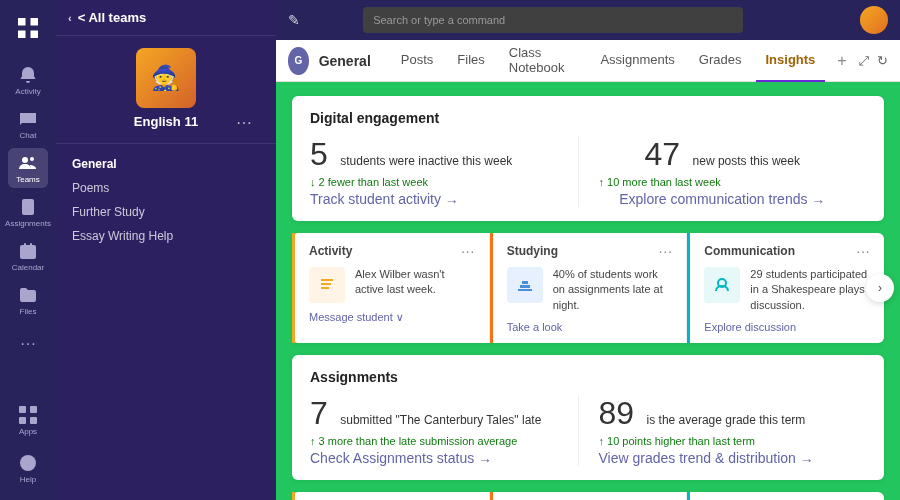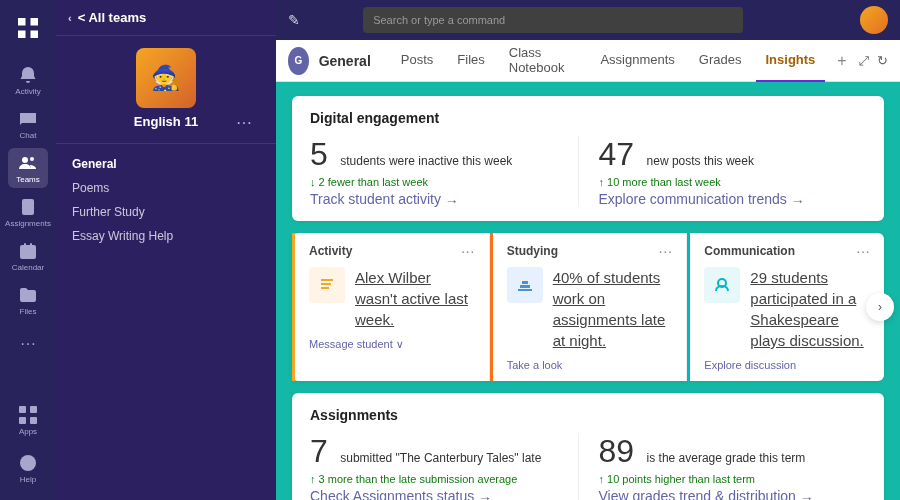--- a/index.html
+++ b/index.html
@@ -223,21 +223,21 @@
       gap: 8px;
       color: #666;
       font-size: 13px;
     }
 
     
     .content-area {
       flex: 1;
       overflow-y: auto;
       padding: 14px 16px;
-      background: #14b8a6;
+      background: #22c55e;
     }
 
     
     .section-card {
       background: white;
       border-radius: 6px;
       box-shadow: 0 1px 4px rgba(0,0,0,0.08);
       margin-bottom: 12px;
       padding: 14px 18px;
     }
@@ -253,20 +253,21 @@
       display: flex;
       gap: 0;
     }
     .engagement-item {
       flex: 1;
       padding-right: 20px;
     }
     .engagement-item + .engagement-item {
       padding-left: 20px;
       border-left: 1px solid #eee;
+      text-align: center;
     }
     .big-number {
       font-size: 32px;
       font-weight: 300;
       color: #333;
       display: inline;
       margin-right: 8px;
     }
     .engagement-desc {
       font-size: 12px;
@@ -329,24 +330,23 @@
       border-radius: 4px;
       flex-shrink: 0;
       display: flex;
       align-items: center;
       justify-content: center;
     }
     .card-icon.orange { background: #fff4e6; }
     .card-icon.blue { background: #e6f0ff; }
     .card-icon.teal { background: #e6f8f7; }
     .card-text {
-      font-size: 15px;
+      font-size: 11px;
       color: #444;
       line-height: 1.4;
-      text-decoration: underline;
     }
     .card-footer {
       margin-top: 8px;
       font-size: 11px;
       color: #6264a7;
       cursor: pointer;
       display: flex;
       align-items: center;
       gap: 2px;
     }

